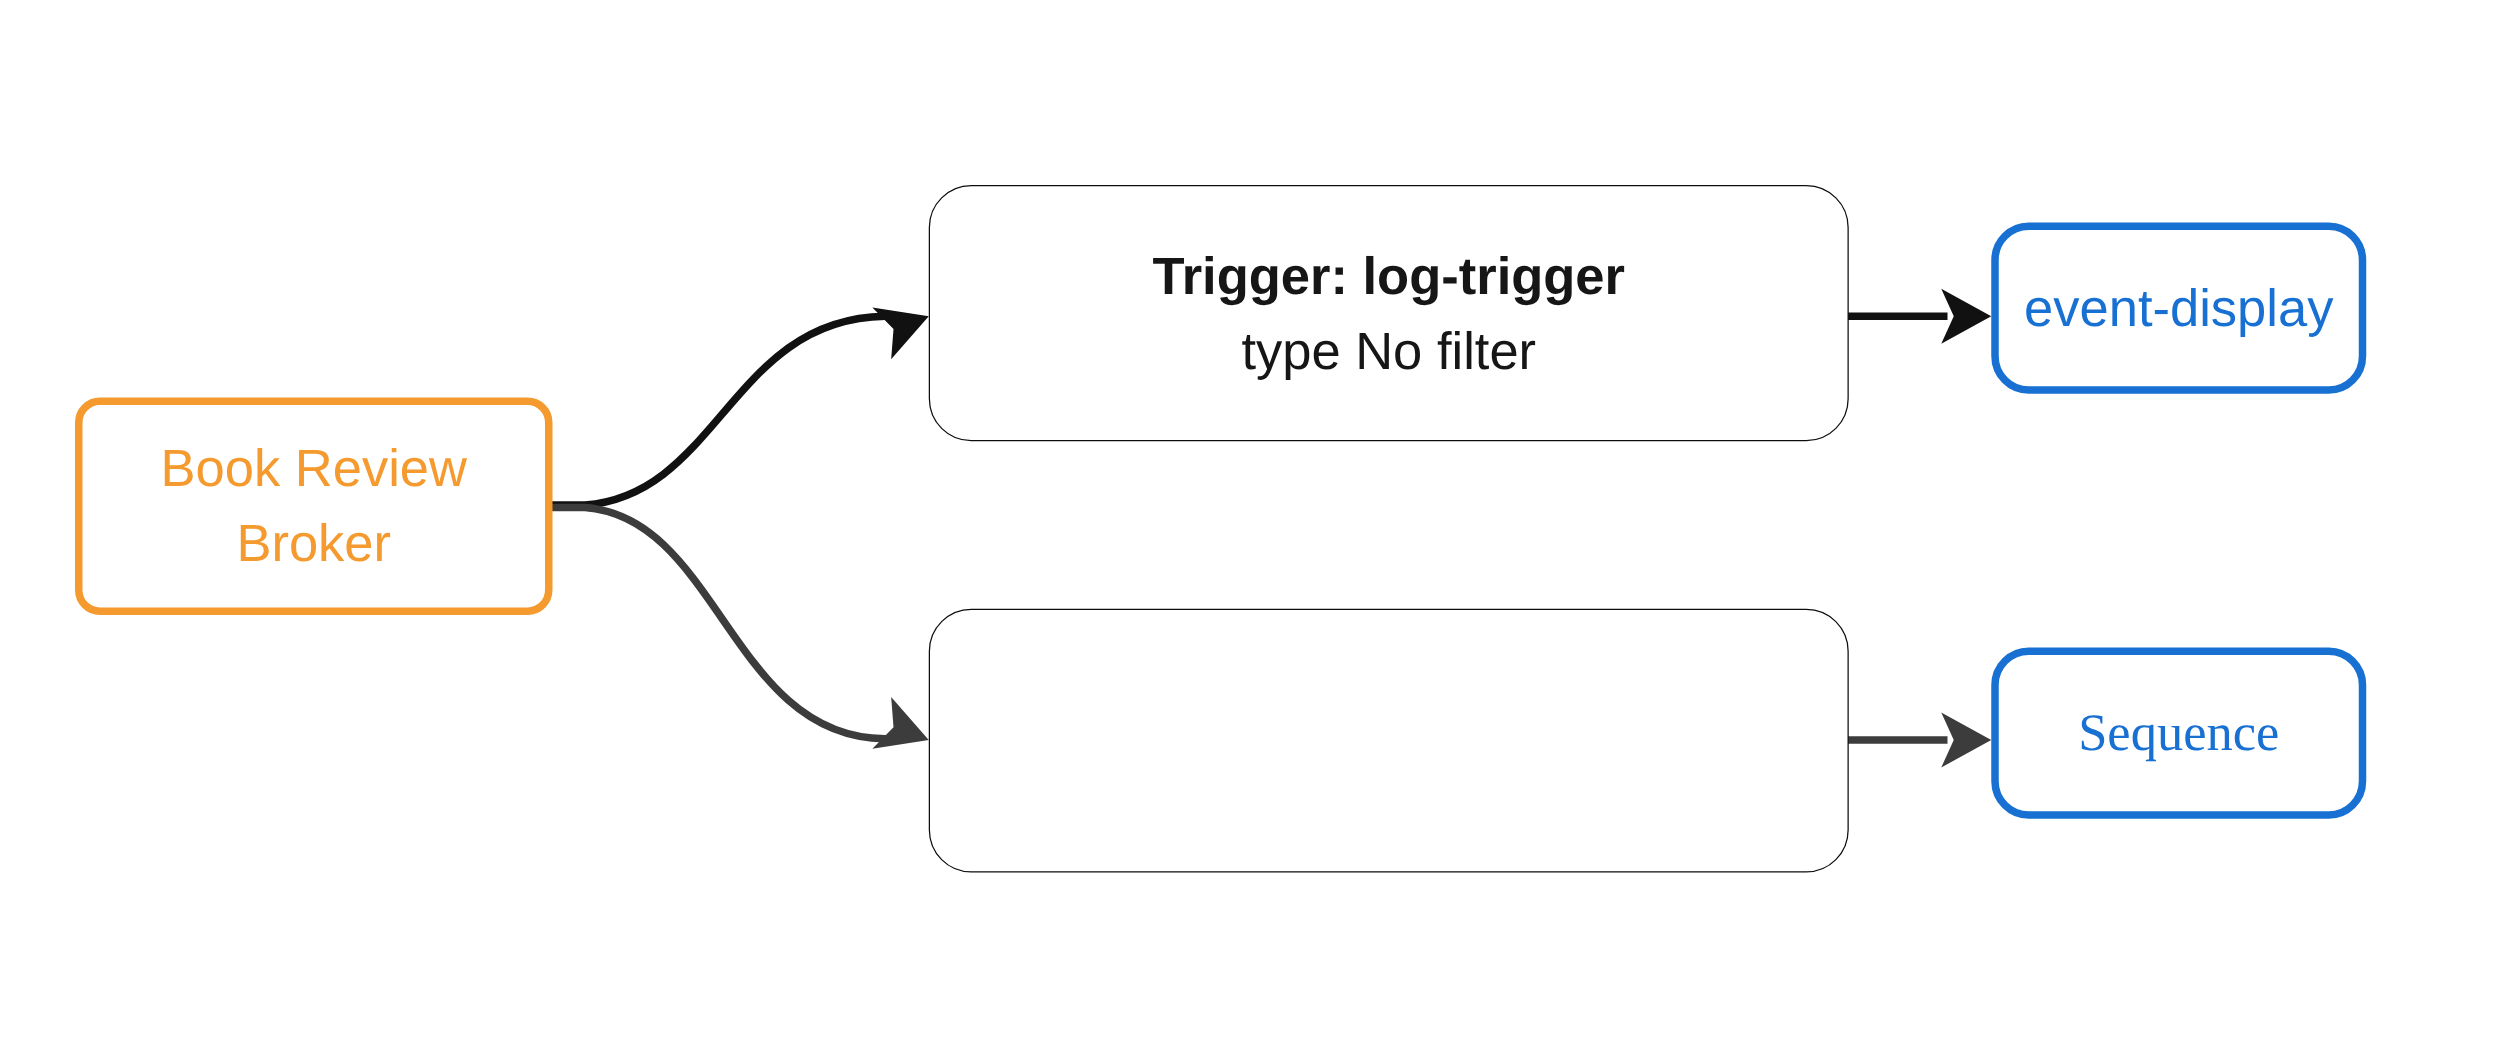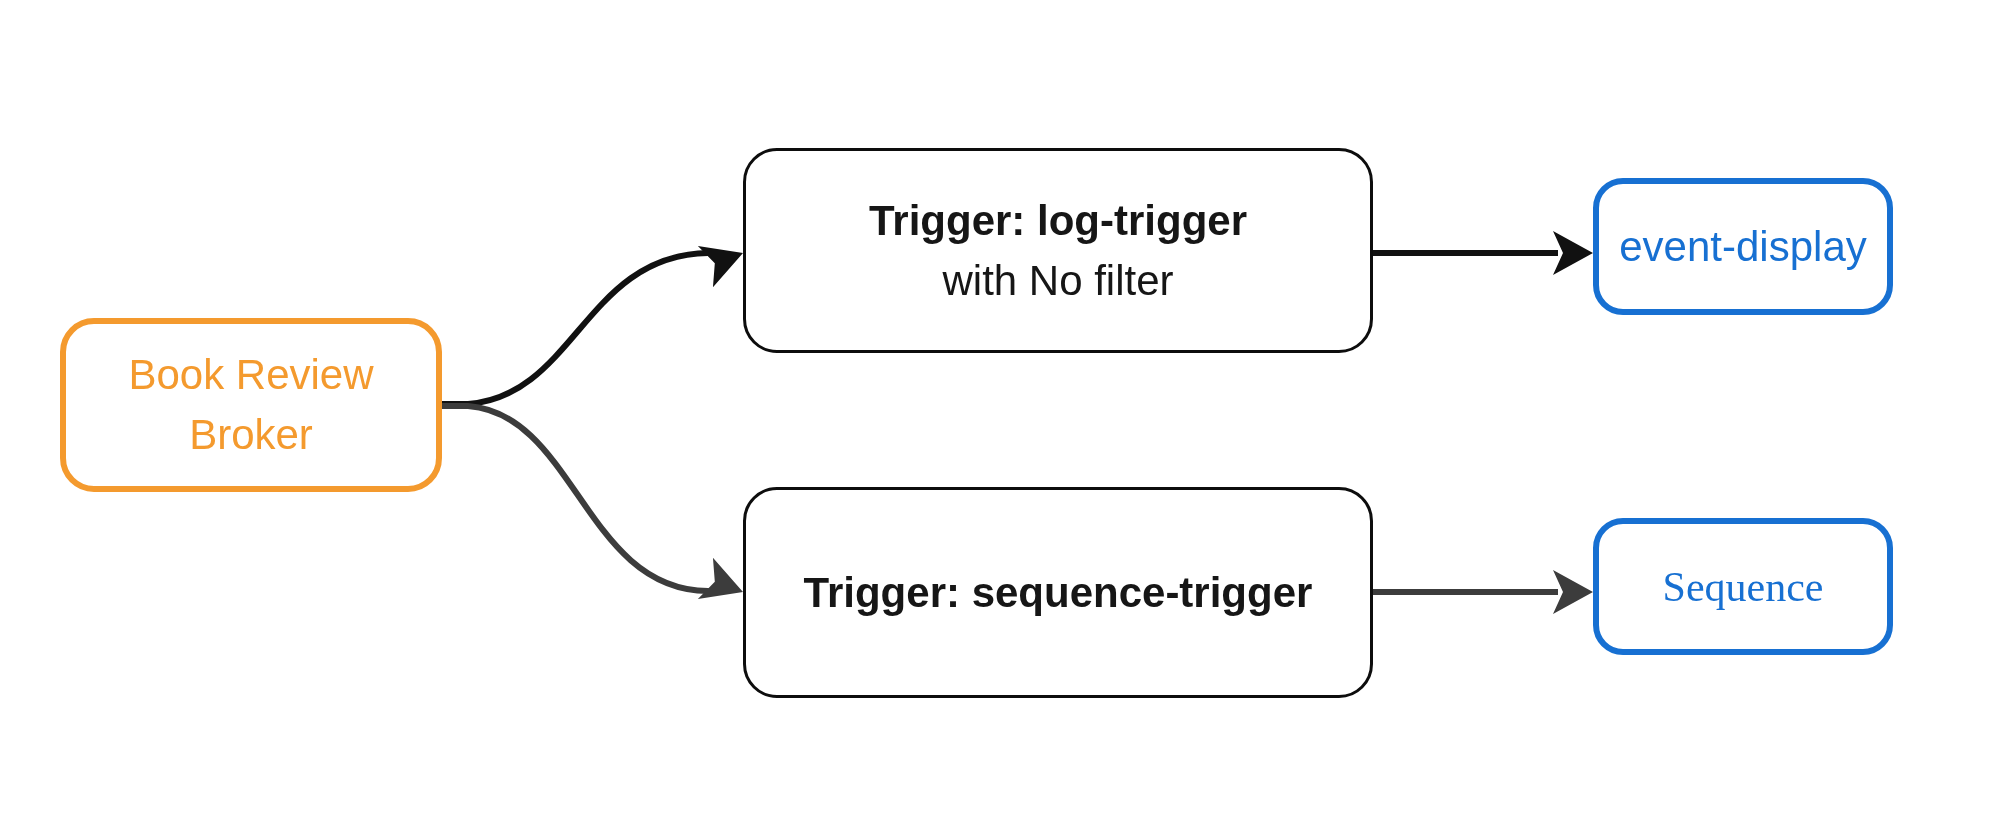--- a/index.html
+++ b/index.html
@@ -30,22 +30,22 @@
   }
   .node-broker {
     left: 60px; top: 318px;
     width: 382px; height: 174px;
     border: 6px solid #F49A2E;
     border-radius: 34px;
     color: #F49A2E;
   }
   .node-trigger {
     left: 743px;
-    width: 630px;
-    border: 3px solid #f9a8d4;
+    width: 736px;
+    border: 1px solid #f9a8d4;
     border-radius: 34px;
     color: #161616;
   }
   .node-trigger-log { top: 148px; height: 205px; }
   .node-trigger-sequence { top: 487px; height: 211px; }
   .node-trigger .title { font-weight: bold; }
   .node-destination {
     left: 1593px;
     width: 300px; height: 137px;
     border: 6px solid #1770D2;
@@ -68,32 +68,31 @@
     <path d="M 442 406 L 468 406 C 575 414, 585 590, 708 591" fill="none" stroke-width="6" stroke-linecap="round" stroke="#3C3C3C"></path>
     <polygon points="743,592 703,570 713,592 703,614" transform="rotate(20 743 592)" fill="#3C3C3C"></polygon>
 
     <path d="M 1373 253 L 1558 253" fill="none" stroke-width="6" stroke-linecap="butt" stroke="#111111"></path>
     <polygon points="1593,253 1553,231 1563,253 1553,275" fill="#111111"></polygon>
 
     <path d="M 1373 592 L 1558 592" fill="none" stroke-width="6" stroke-linecap="butt" stroke="#3C3C3C"></path>
     <polygon points="1593,592 1553,570 1563,592 1553,614" fill="#3C3C3C"></polygon>
   </svg>
 
-  <div class="node node-broker" style="border-color: rgb(244, 154, 46); color: rgb(244, 154, 46);">
+  <div class="node node-broker" style="border-color: rgb(244, 154, 46); color: rgb(244, 154, 46); border-radius: 20px;">
     <span>Book Review</span>
     <span>Broker</span>
   </div>
 
   <div class="node node-trigger node-trigger-log" style="border-color: rgb(13, 13, 13); color: rgb(22, 22, 22);">
     <span class="title">Trigger: log-trigger</span>
-    <span class="subtitle">with No filter</span>
+    <span class="subtitle">type No filter</span>
   </div>
 
   <div class="node node-trigger node-trigger-sequence" style="border-color: rgb(13, 13, 13); color: rgb(22, 22, 22);">
-    <span class="title">Trigger: sequence-trigger</span>
   </div>
 
   <div class="node node-destination node-event-display" style="border-color: rgb(23, 112, 210); color: rgb(23, 112, 210);">
     <span>event-display</span>
   </div>
 
   <div class="node node-destination node-sequence" style="border-color: rgb(23, 112, 210); color: rgb(23, 112, 210); font-family: Liberation Serif, serif;">
     <span>Sequence</span>
   </div>
 

